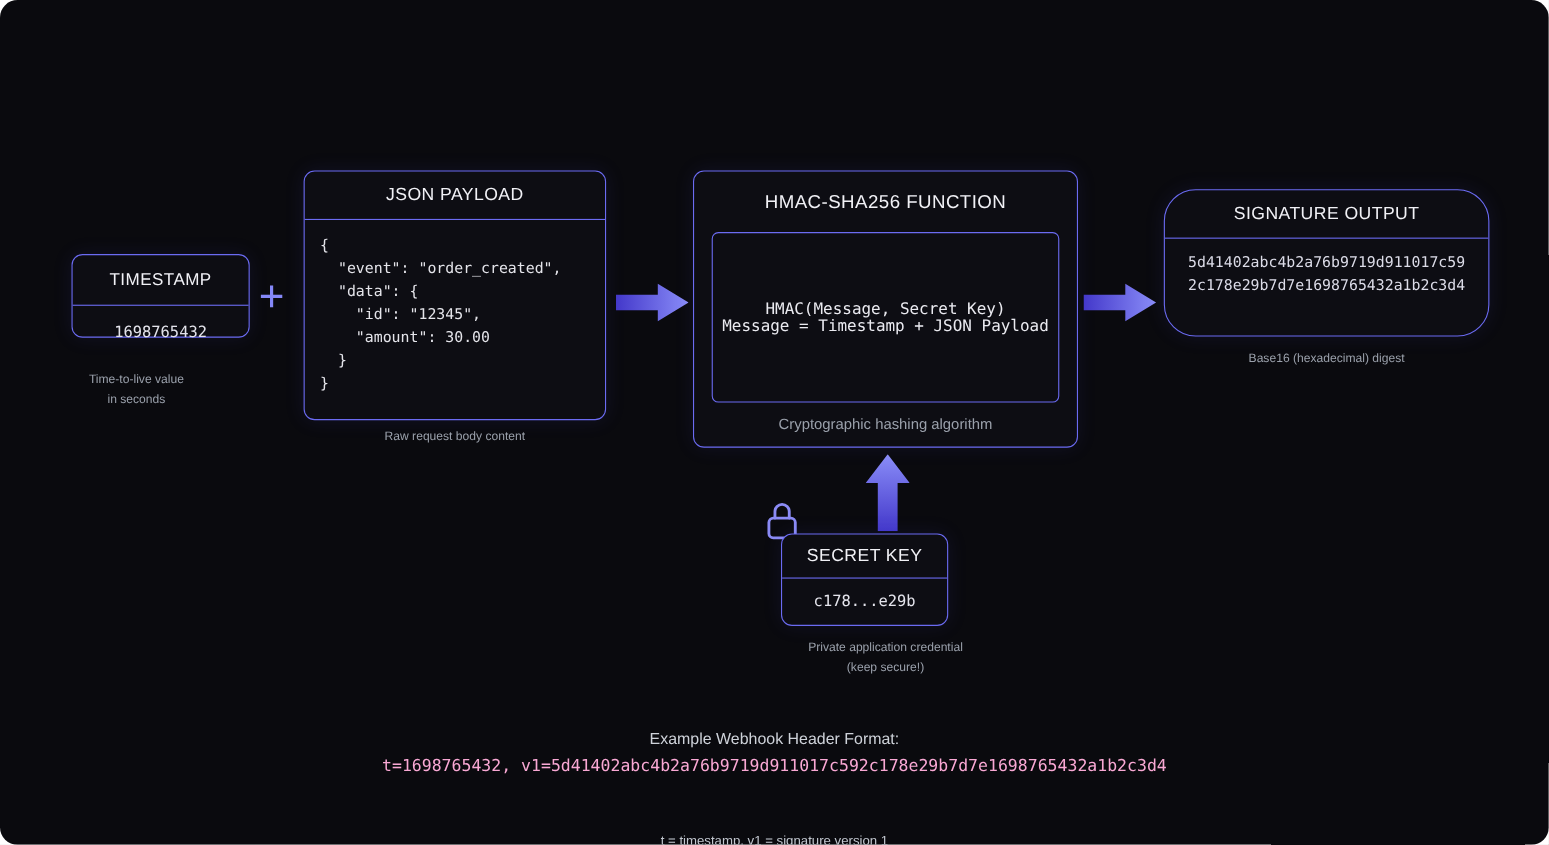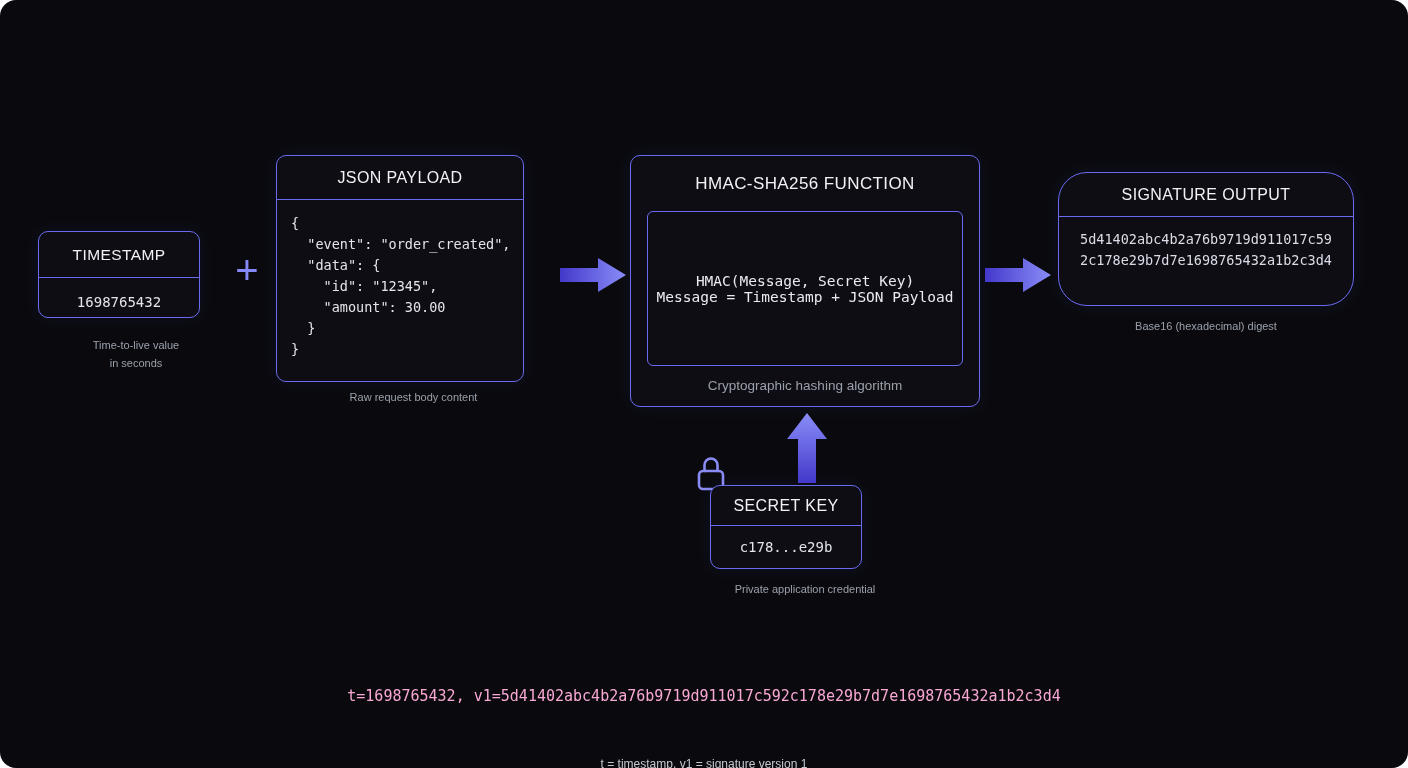--- a/index.html
+++ b/index.html
@@ -31,32 +31,32 @@
   }
   .hash-lines{display:flex;flex-direction:column;align-items:center;justify-content:center;
     padding-top:12px;color:#dcdce8;font-size:13.5px;line-height:21px;}
   .footer{position:absolute;left:0;width:1408px;text-align:center;}
 </style>
 </head>
 <body>
 
 <div class="canvas">
 
-  <div class="box" style="left:38px;top:231px;width:162px;height:87px;text-align:center;">
+  <div class="box" style="left:65px;top:231px;width:162px;height:76px;text-align:center;">
     <div class="box-header" style="height:46px;font-size:15.5px;">TIMESTAMP</div>
     <div class="value-row mono" style="height:48px;">1698765432</div>
   </div>
-  <div class="caption" style="left:40px;top:337px;width:192px;">
+  <div class="caption" style="left:28px;top:337px;width:192px;">
     <div>Time-to-live value</div>
     <div>in seconds</div>
   </div>
 
   <div style="position:absolute;left:229px;top:249px;width:36px;text-align:center;color:#8588f8;font-size:40px;font-weight:400;line-height:42px;">+</div>
 
-  <div class="box" style="left:276px;top:155px;width:248px;height:227px;">
+  <div class="box" style="left:276px;top:155px;width:275px;height:227px;">
     <div class="box-header" style="height:44px;">JSON PAYLOAD</div>
     <div class="code mono">{
   "event": "order_created",
   "data": {
     "id": "12345",
     "amount": 30.00
   }
 }</div>
   </div>
   <div class="caption" style="left:276px;top:389px;width:275px;">Raw request body content</div>
@@ -121,18 +121,20 @@
       <path d="M20 0 L40 26 L29 26 V70 H11 V26 H0 Z" fill="url(#g3)"></path>
     </svg>
   </div>
 
   <div class="box" style="left:710px;top:485px;width:152px;height:84px;">
     <div class="box-header" style="height:40px;">SECRET KEY</div>
     <div class="value-row mono" style="height:42px;">c178...e29b</div>
   </div>
   <div class="caption" style="left:675px;top:581px;width:260px;">
     <div>Private application credential</div>
+    <div>(keep secure!)</div>
   </div>
 
+  <div class="footer" style="top:664px;color:#ced2d9;font-size:14.5px;">Example Webhook Header Format:</div>
   <div class="footer mono" style="top:687px;color:#f9a8d4;font-size:15px;">t=1698765432, v1=5d41402abc4b2a76b9719d911017c592c178e29b7d7e1698765432a1b2c3d4</div>
   <div class="footer" style="top:713px;color:#c3c8d0;font-size:12px;margin-top:44px;">t = timestamp, v1 = signature version 1</div>
 
 </div>
 
 </body></html>

